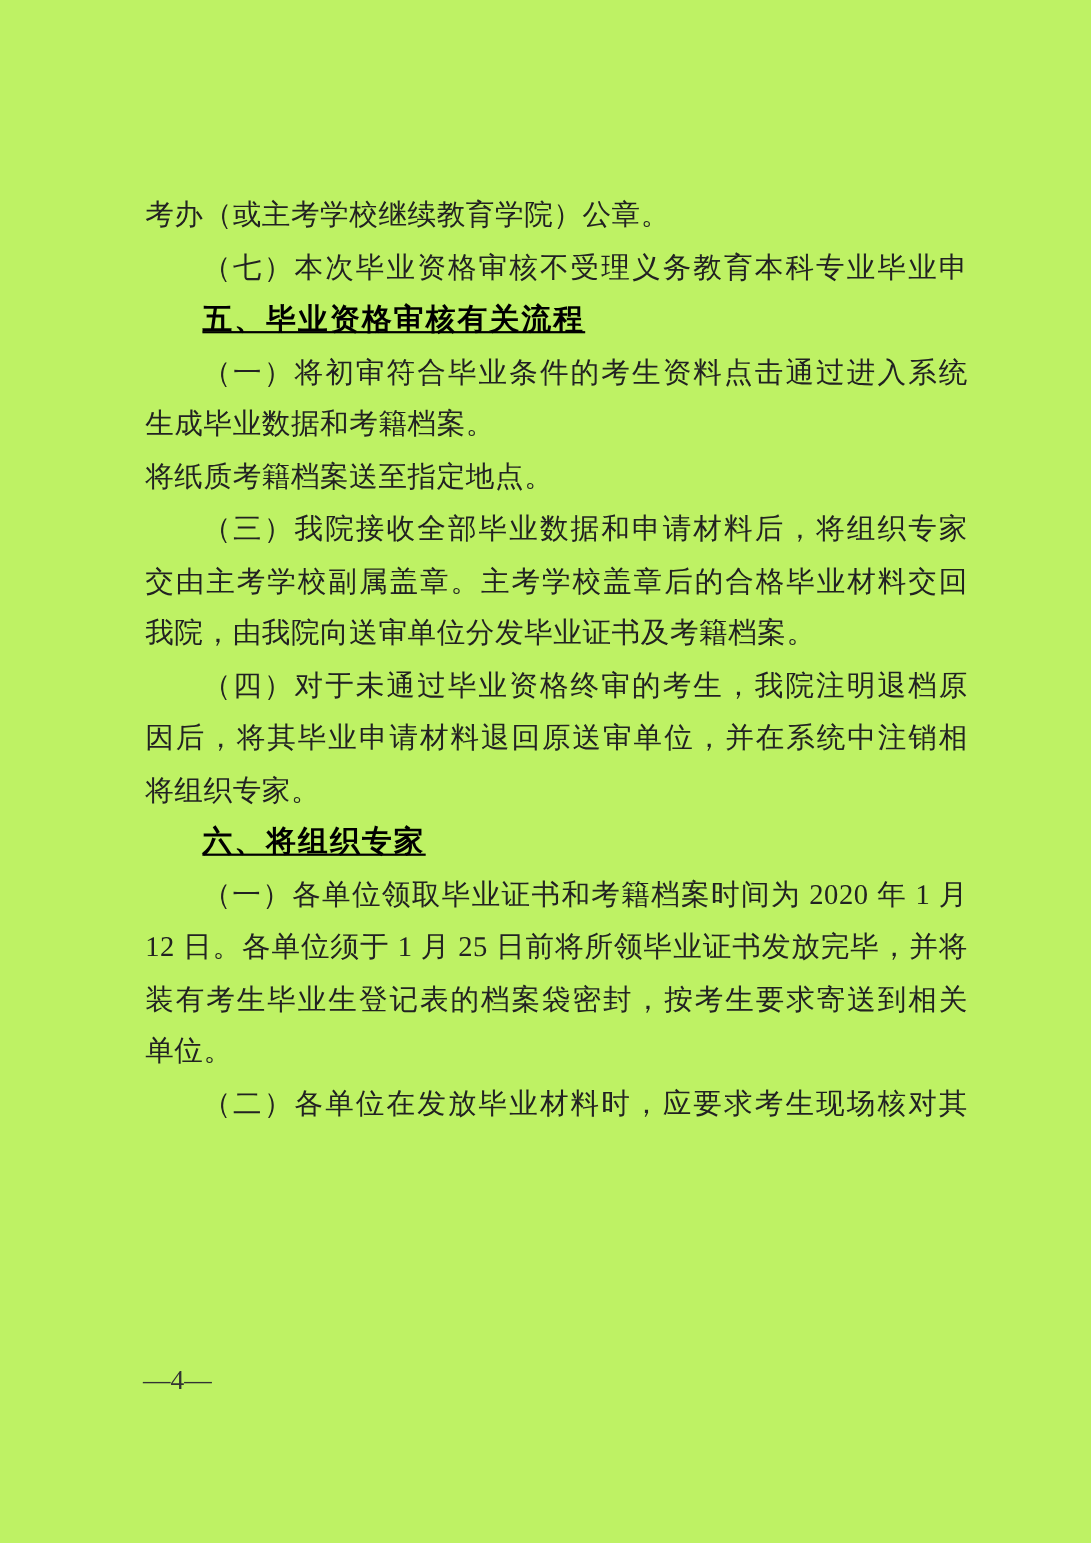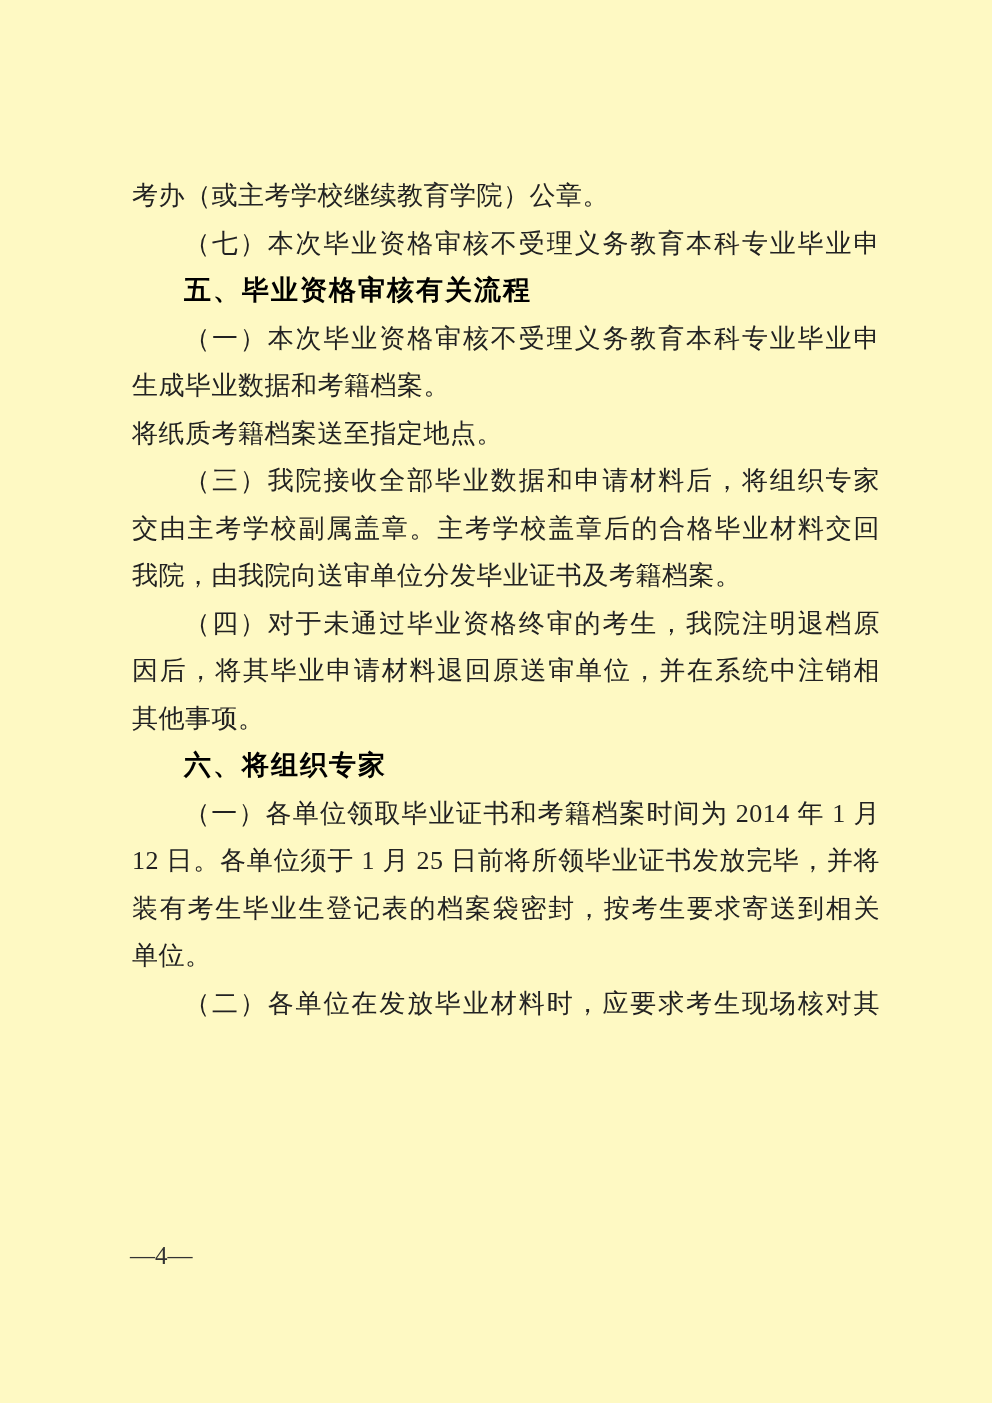--- a/index.html
+++ b/index.html
@@ -4,21 +4,21 @@
 <style>
   html, body {
     margin: 0;
     padding: 0;
     background: #ffffff;
   }
   .page {
     position: relative;
     width: 992px;
     height: 1403px;
-    background: #fef9c3;
+    background: #bef264;
     overflow: hidden;
     font-family: "Liberation Serif", "DejaVu Serif", serif;
   }
   .content {
     position: absolute;
     left: 132px;
     top: 172px;
     width: 748px;
   }
   .line {
@@ -36,49 +36,50 @@
   .line.full {
     text-align-last: justify;
   }
   .line.heading {
     font-family: "Liberation Sans", "DejaVu Sans", sans-serif;
     font-weight: bold;
     color: #000000;
     font-size: 27px;
     letter-spacing: 2px;
     text-align-last: left;
+    text-decoration: underline;
   }
   .footer-page-number {
     position: absolute;
     left: 130px;
     top: 1242px;
     font-size: 25px;
     color: #333333;
     font-family: "Liberation Serif", "DejaVu Serif", serif;
     letter-spacing: 0px;
   }
 </style>
 </head>
 <body>
 
 <div class="page">
   <div class="content" id="text-lines">
       <div class="line">考办（或主考学校继续教育学院）公章。</div>
       <div class="line indent full">（七）本次毕业资格审核不受理义务教育本科专业毕业申</div>
       <div class="line heading indent">五、毕业资格审核有关流程</div>
-      <div class="line indent full">（一）本次毕业资格审核不受理义务教育本科专业毕业申</div>
+      <div class="line indent full">（一）将初审符合毕业条件的考生资料点击通过进入系统</div>
       <div class="line">生成毕业数据和考籍档案。</div>
       <div class="line">将纸质考籍档案送至指定地点。</div>
       <div class="line indent full">（三）我院接收全部毕业数据和申请材料后，将组织专家</div>
       <div class="line full">交由主考学校副属盖章。主考学校盖章后的合格毕业材料交回</div>
       <div class="line">我院，由我院向送审单位分发毕业证书及考籍档案。</div>
       <div class="line indent full">（四）对于未通过毕业资格终审的考生，我院注明退档原</div>
       <div class="line full">因后，将其毕业申请材料退回原送审单位，并在系统中注销相</div>
-      <div class="line">其他事项。</div>
+      <div class="line">将组织专家。</div>
       <div class="line heading indent">六、将组织专家</div>
-      <div class="line indent full">（一）各单位领取毕业证书和考籍档案时间为 2014 年 1 月</div>
+      <div class="line indent full">（一）各单位领取毕业证书和考籍档案时间为 2020 年 1 月</div>
       <div class="line full">12 日。各单位须于 1 月 25 日前将所领毕业证书发放完毕，并将</div>
       <div class="line full">装有考生毕业生登记表的档案袋密封，按考生要求寄送到相关</div>
       <div class="line">单位。</div>
       <div class="line indent full">（二）各单位在发放毕业材料时，应要求考生现场核对其</div>
     </div>
   <div class="footer-page-number">—4—</div>
 </div>
 
 </body></html>

